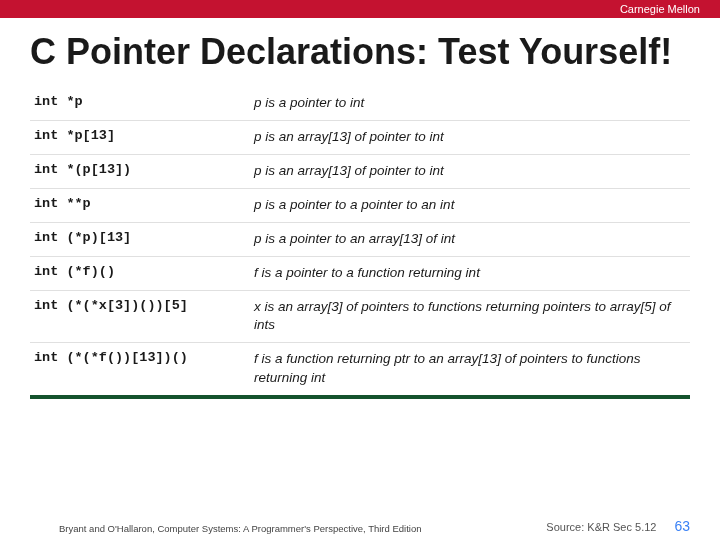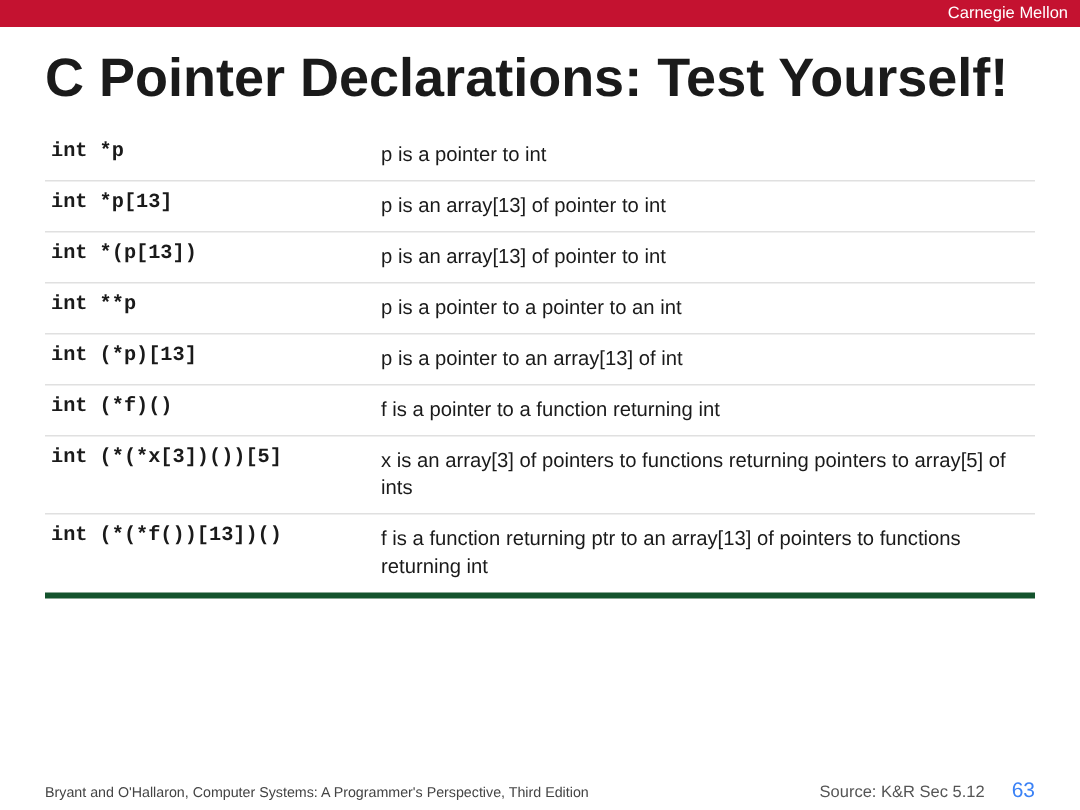--- a/index.html
+++ b/index.html
@@ -10,21 +10,21 @@
       background: #ffffff;
       font-family: Arial, Helvetica, sans-serif;
       overflow: hidden;
       position: relative;
     }
 
     .header-bar {
       background: #c41230;
       color: white;
       font-size: 11px;
-      padding: 2px 8px;
+      padding: 2px 20px;
       height: 18px;
       display: flex;
       align-items: center;
       justify-content: flex-end;
     }
 
     .content {
       padding: 12px 30px 8px 30px;
     }
 
@@ -63,35 +63,37 @@
       white-space: nowrap;
       padding-right: 10px;
       width: 220px;
       font-weight: bold;
     }
 
     .col-desc {
       font-size: 13.5px;
       color: #1a1a1a;
       line-height: 1.4;
+      font-style: italic;
     }
 
     .footer {
       position: absolute;
       bottom: 6px;
       left: 30px;
       right: 30px;
       display: flex;
       align-items: flex-end;
       justify-content: space-between;
     }
 
     .footer-left {
       font-size: 9.5px;
       color: #444;
+      margin-left: 29px;
     }
 
     .footer-right {
       font-size: 11px;
       color: #555;
     }
 
     .footer-page {
       font-size: 14px;
       color: #3b82f6;

